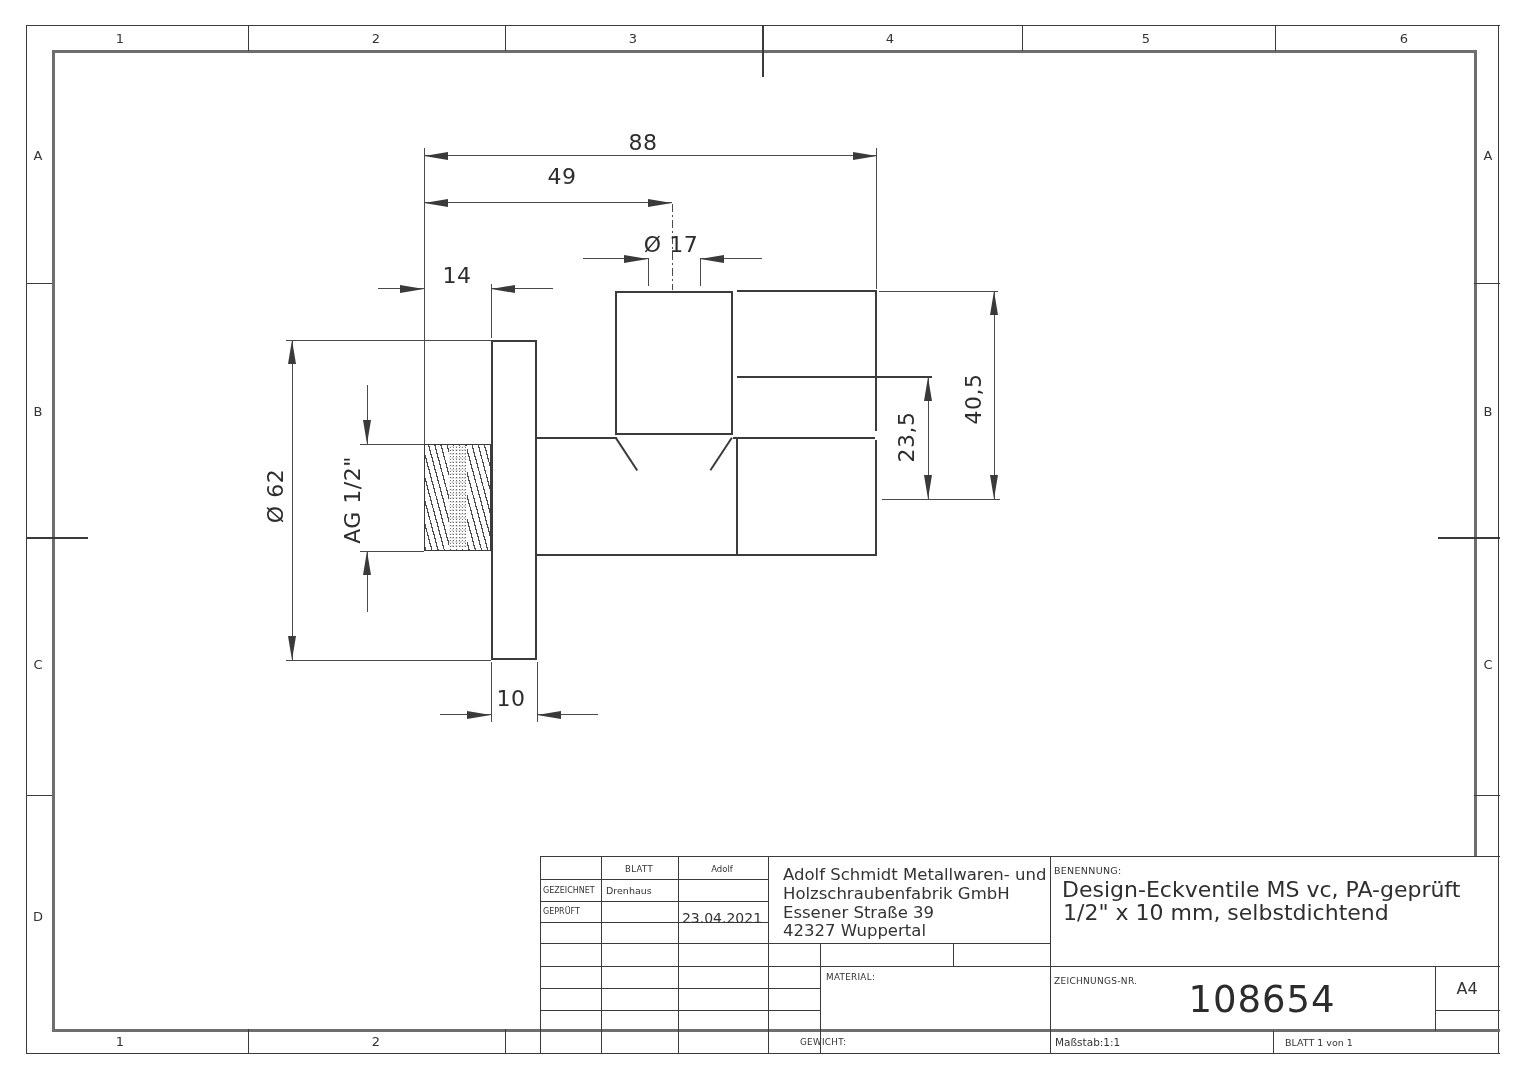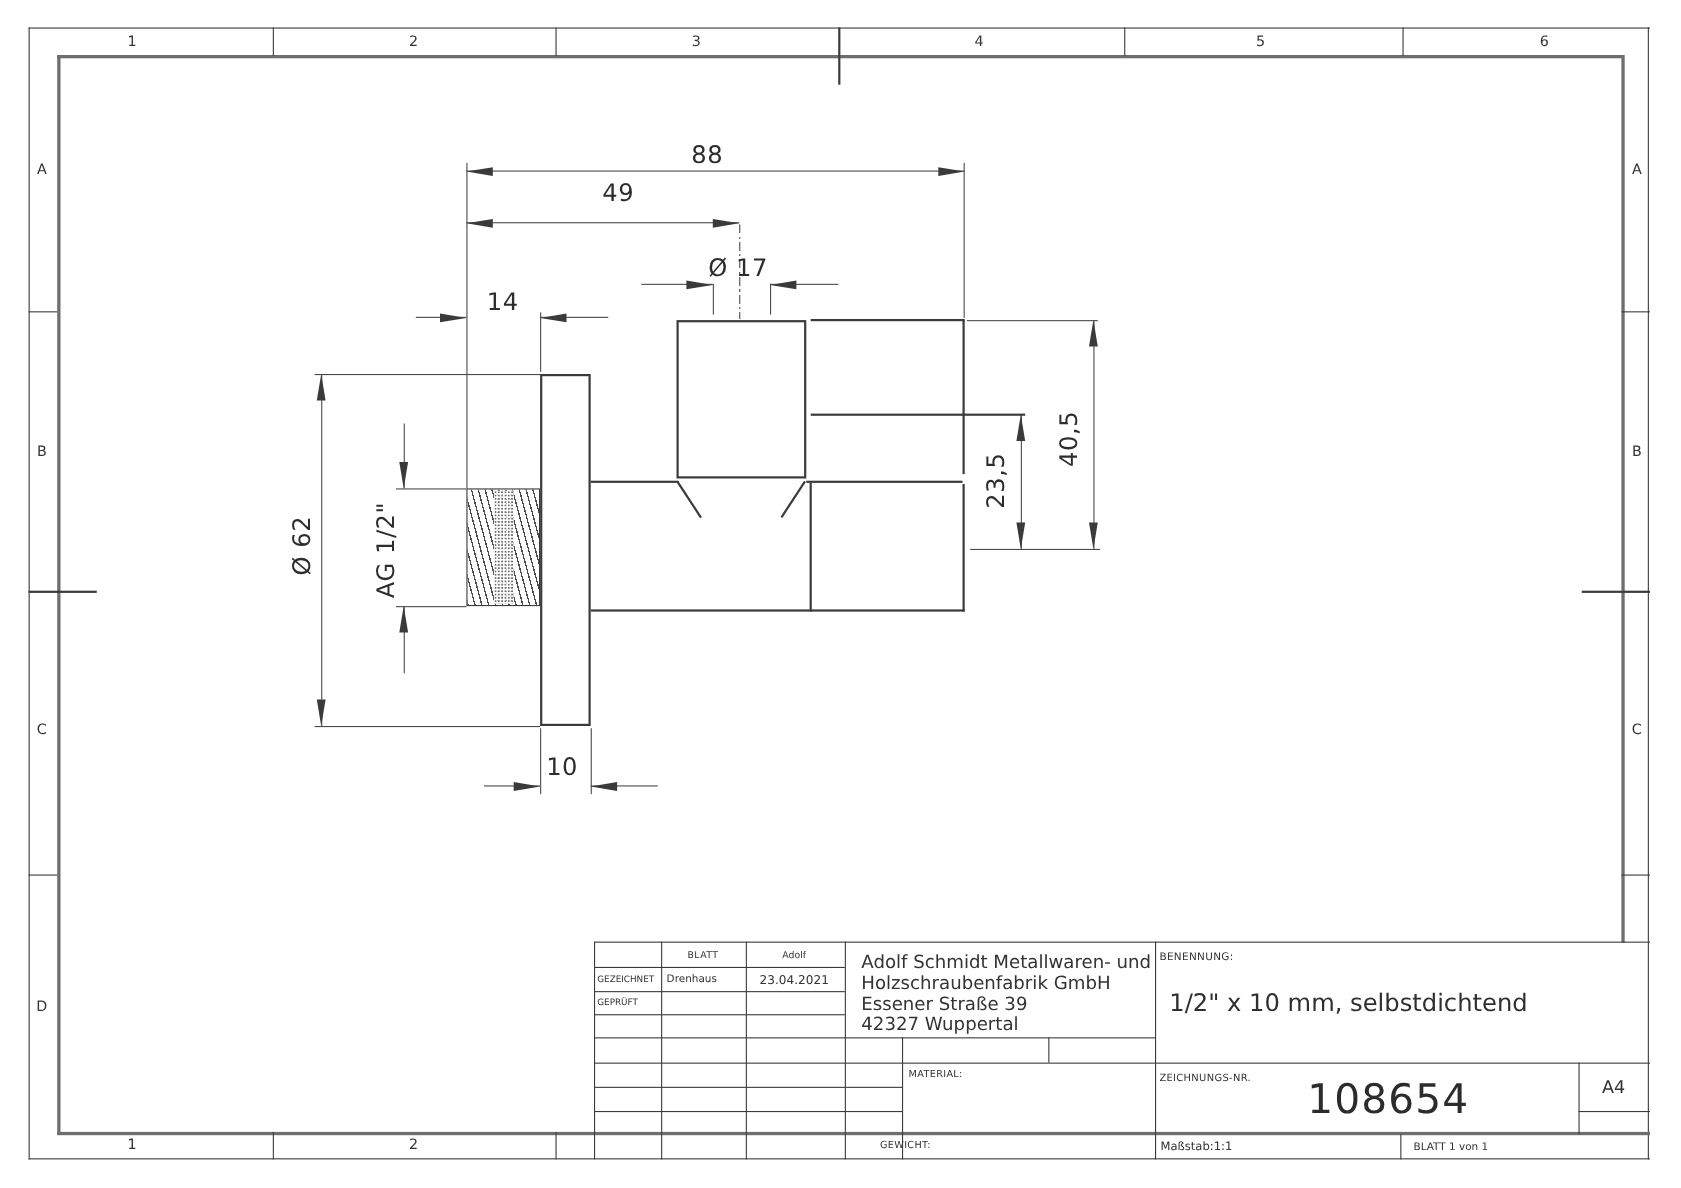--- a/index.html
+++ b/index.html
@@ -169,31 +169,32 @@
   <div class="ln" style="left:540px;top:943px;width:510px;height:1.2px"></div>
   <div class="ln" style="left:540px;top:966px;width:960px;height:1.2px"></div>
   <div class="ln" style="left:540px;top:988px;width:280px;height:1.2px"></div>
   <div class="ln" style="left:540px;top:1010px;width:280px;height:1.2px"></div>
   <div class="ln" style="left:1435px;top:1010px;width:65px;height:1.2px"></div>
 
   <span class="tbc" style="left:639px;top:869px;font-size:8.5px;letter-spacing:.4px">BLATT</span>
   <span class="tbc" style="left:722px;top:869px;font-size:8.5px">Adolf</span>
   <span class="tb" style="left:543px;top:886px;font-size:8px">GEZEICHNET</span>
   <span class="tb" style="left:606px;top:884.5px;font-size:9.5px">Drenhaus</span>
-  <span class="tbc" style="left:722px;top:891px;font-size:11px">23.04.2021</span>
+  <span class="tbc" style="left:722px;top:918px;font-size:14px">23.04.2021</span>
   <span class="tb" style="left:543px;top:907px;font-size:8px">GEPRÜFT</span>
 
   <div style="position:absolute;left:783px;top:866px;font-size:16.5px;line-height:18.8px;color:#333;white-space:nowrap">
     <div>Adolf Schmidt Metallwaren- und</div>
     <div>Holzschraubenfabrik GmbH</div>
     <div>Essener Straße 39</div>
     <div>42327 Wuppertal</div>
   </div>
 
   <span class="tb" style="left:1054px;top:865px;font-size:9.5px;letter-spacing:.3px">BENENNUNG:</span>
+  <span class="tb" style="left:1062px;top:877px;font-size:22px;color:#2f2f2f">Design-Eckventile MS vc, PA-geprüft</span>
   <span class="tb" style="left:1063px;top:900px;font-size:22px;color:#2f2f2f">1/2" x 10 mm, selbstdichtend</span>
 
   <span class="tb" style="left:826px;top:972px;font-size:8.8px;letter-spacing:.3px">MATERIAL:</span>
   <span class="tb" style="left:800px;top:1037px;font-size:8.8px;letter-spacing:.3px">GEWICHT:</span>
   <span class="tb" style="left:1054px;top:976px;font-size:9px;letter-spacing:.3px">ZEICHNUNGS-NR.</span>
   <span class="tbc" style="left:1262px;top:999px;font-size:37px;color:#2c2c2c;letter-spacing:1px">108654</span>
   <span class="tbc" style="left:1467px;top:988px;font-size:16px">A4</span>
   <span class="tb" style="left:1055px;top:1036px;font-size:10.5px">Maßstab:1:1</span>
   <span class="tb" style="left:1285px;top:1036.5px;font-size:9.5px">BLATT 1 von 1</span>
 

